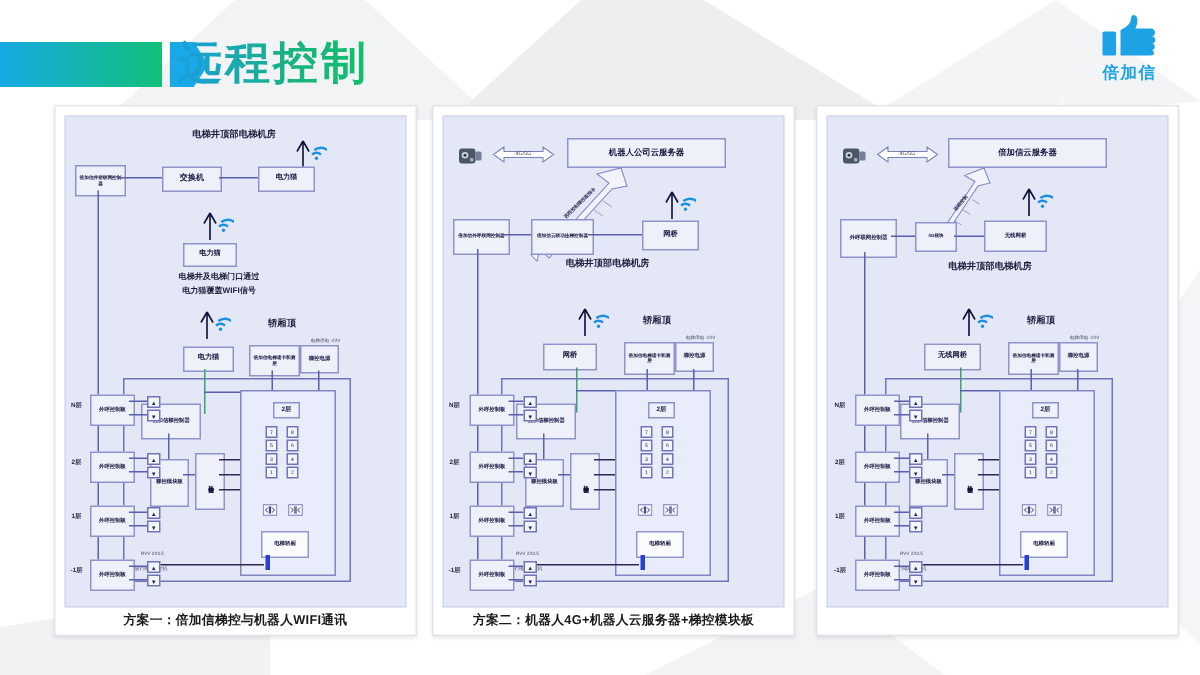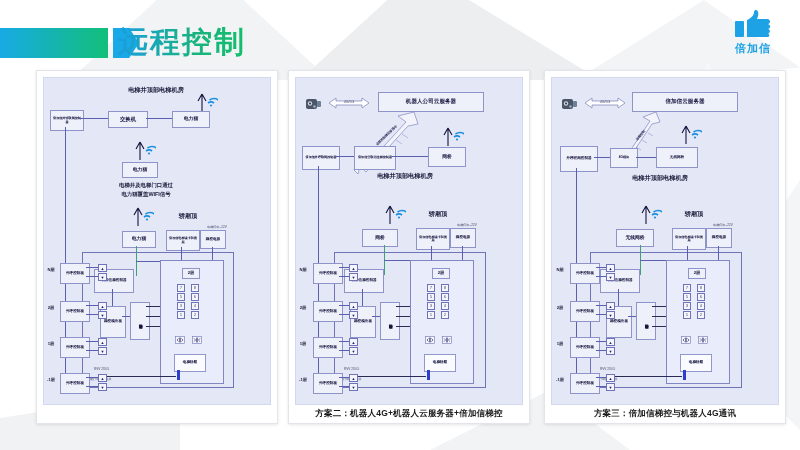--- a/index.html
+++ b/index.html
@@ -220,20 +220,21 @@
       <div class="btn" style="left:54px;top:269px;">▼</div>
 
       <div class="lbl t4" style="left:-1px;top:300px;width:16px;">-1层</div>
       <div class="box t35" style="left:16px;top:295px;width:26px;height:17px;padding:1px;">外呼控制板</div>
       <div class="ln lnh" style="left:42px;top:299px;width:12px;"></div>
       <div class="ln lnh" style="left:42px;top:308px;width:12px;"></div>
       <div class="btn" style="left:54px;top:296px;">▲</div>
       <div class="btn" style="left:54px;top:305px;">▼</div>
     </div>
   </div>
+  <div class="caption">方案一：倍加信梯控与机器人WIFI通讯</div>
 </div>
 
 <div class="panel" id="p2">
   <div class="panel-inner">
     <div class="dg">
 
       <svg class="cam" style="left:8px;top:18px;width:20px;height:16px" viewBox="0 0 20 16">
         <rect x="2" y="3" width="11" height="10" rx="2" fill="#4a5568"></rect>
         <circle cx="6" cy="7.5" r="2.2" fill="#cbd5e0"></circle>
         <circle cx="6" cy="7.5" r="1" fill="#2d3748"></circle>
@@ -351,21 +352,21 @@
       <div class="btn" style="left:53px;top:269px;">▼</div>
 
       <div class="lbl t4" style="left:-1px;top:300px;width:16px;">-1层</div>
       <div class="box t35" style="left:17px;top:295px;width:26px;height:17px;padding:1px;">外呼控制板</div>
       <div class="ln lnh" style="left:43px;top:299px;width:10px;"></div>
       <div class="ln lnh" style="left:43px;top:308px;width:10px;"></div>
       <div class="btn" style="left:53px;top:296px;">▲</div>
       <div class="btn" style="left:53px;top:305px;">▼</div>
     </div>
   </div>
-  <div class="caption">方案二：机器人4G+机器人云服务器+倍加信梯控</div>
+  <div class="caption">方案二：机器人4G+机器人云服务器+梯控模块板</div>
 </div>
 
 <div class="panel" id="p3">
   <div class="panel-inner">
     <div class="dg">
       <svg class="cam" style="left:8px;top:18px;width:20px;height:16px" viewBox="0 0 20 16">
         <rect x="2" y="3" width="11" height="10" rx="2" fill="#4a5568"></rect>
         <circle cx="6" cy="7.5" r="2.2" fill="#cbd5e0"></circle>
         <circle cx="6" cy="7.5" r="1" fill="#2d3748"></circle>
         <rect x="13" y="5" width="4" height="6" rx="1" fill="#718096"></rect>
@@ -478,14 +479,13 @@
       <div class="btn" style="left:54px;top:269px;">▼</div>
 
       <div class="lbl t4" style="left:0px;top:300px;width:16px;">-1层</div>
       <div class="box t35" style="left:18px;top:295px;width:26px;height:17px;padding:1px;">外呼控制板</div>
       <div class="ln lnh" style="left:44px;top:299px;width:10px;"></div>
       <div class="ln lnh" style="left:44px;top:308px;width:10px;"></div>
       <div class="btn" style="left:54px;top:296px;">▲</div>
       <div class="btn" style="left:54px;top:305px;">▼</div>
     </div>
   </div>
-  <div class="caption">方案三：倍加信梯控与机器人4G通讯</div>
 </div>
 
 </body></html>

